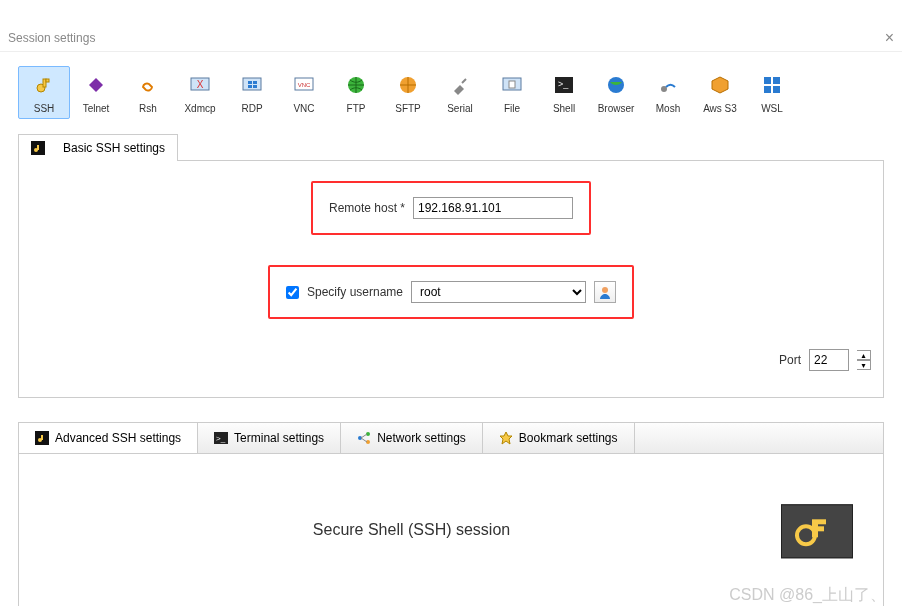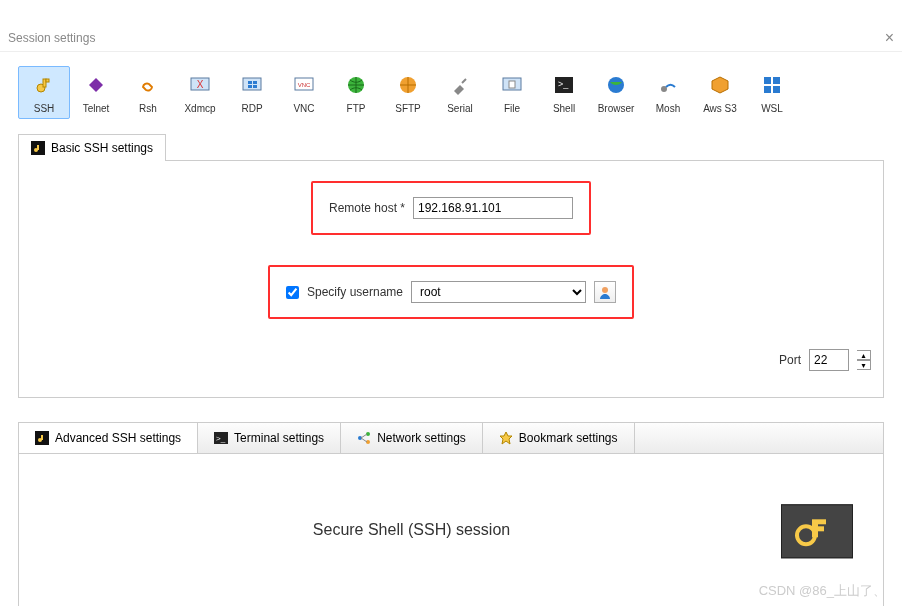--- a/index.html
+++ b/index.html
@@ -6,38 +6,38 @@
 body { font-family: "Segoe UI", Tahoma, sans-serif; font-size: 12px; background: #fff; width: 902px; height: 606px; position: relative; }
 .titlebar { height: 28px; display: flex; align-items: center; padding: 0 8px; color: #888; border-bottom: 1px solid #eee; margin-top: 24px; }
 .titlebar .close { margin-left: auto; font-size: 16px; color: #888; cursor: pointer; }
 .dialog-body { padding: 8px 18px; }
 .protocol-row { display: flex; gap: 0; padding: 6px 0 14px 0; }
 .protocol-item { width: 52px; text-align: center; cursor: pointer; padding: 4px 0; border: 1px solid transparent; border-radius: 2px; }
 .protocol-item.selected { background: #cfe8ff; border: 1px solid #7abaff; }
 .protocol-item .picon { height: 28px; display: flex; align-items: center; justify-content: center; }
 .protocol-item .plabel { margin-top: 4px; font-size: 10px; color: #333; }
 .tabrow { display: flex; border-bottom: 1px solid #ccc; }
-.tab { padding: 6px 12px; background: #f5f5f5; border: 1px solid #ccc; border-bottom: none; display: flex; align-items: center; gap: 6px; position: relative; top: 1px; background: #fff; }
+.tab { padding: 6px 12px; background: #f5f5f5; border: 1px solid #ccc; border-bottom: none; display: flex; align-items: center; gap: 18px; position: relative; top: 1px; background: #fff; }
 .basic-panel { border: 1px solid #ccc; border-top: none; padding: 20px 12px 26px 12px; display: flex; align-items: center; gap: 30px; flex-direction: column; }
 .hl-box { border: 2px solid #ff2e2e; padding: 14px 16px; display: flex; align-items: center; gap: 8px; border-radius: 2px; }
 .field-label { color: #333; }
 input[type=text], select { border: 1px solid #999; height: 22px; padding: 2px 4px; font-size: 12px; background: #fff; }
 .port-group { display: flex; align-items: center; gap: 8px; margin-left: auto; }
 .spinner { display: flex; flex-direction: column; }
 .spinner span { width: 14px; height: 10px; display: flex; align-items: center; justify-content: center; font-size: 8px; border: 1px solid #999; border-left: none; background: #fff; cursor: pointer; }
 .adv-tabs { display: flex; margin-top: 24px; border: 1px solid #ccc; background: linear-gradient(#fdfdfd,#ececec); }
 .adv-tab { padding: 8px 16px; display: flex; align-items: center; gap: 6px; border-right: 1px solid #ccc; cursor: pointer; font-size: 12px; }
 .adv-tab.active { background: #fff; }
 .adv-body { border: 1px solid #ccc; border-top: none; height: 160px; position: relative; }
 .session-title { position: absolute; left: 50%; top: 50%; transform: translate(-70%,-70%); font-size: 16px; color: #333; }
 .big-key { position: absolute; right: 30px; top: 50%; transform: translateY(-55%); width: 72px; height: 54px; background: #444; display: flex; align-items: center; justify-content: center; border: 1px solid #222; }
 .btnrow { display: flex; gap: 80px; justify-content: center; margin-top: 22px; }
 .btn { border: 1px solid #aaa; background: linear-gradient(#fdfdfd,#e8e8e8); padding: 5px 16px; display: flex; align-items: center; gap: 6px; cursor: pointer; border-radius: 2px; font-size: 12px; }
 .circle { width: 14px; height: 14px; border-radius: 50%; display: inline-flex; align-items: center; justify-content: center; color: #fff; font-size: 10px; font-weight: bold; }
-.watermark { position: absolute; right: 16px; bottom: 6px; color: #ccc; font-size: 13px; text-align: right; }
+.watermark { position: absolute; right: 16px; bottom: 0; color: #ccc; font-size: 16px; text-align: right; }
 .key-mini { width:14px; height:14px; background:#111; display:inline-flex; align-items:center; justify-content:center; }
 .user-icon-btn { width:22px; height:22px; border:1px solid #aaa; background:linear-gradient(#fff,#eee); display:flex; align-items:center; justify-content:center; cursor:pointer; }
 svg { display:block; }
 </style>
 </head>
 <body>
 
 <div class="titlebar">
   <span>Session settings</span>
   <span class="close">×</span>

